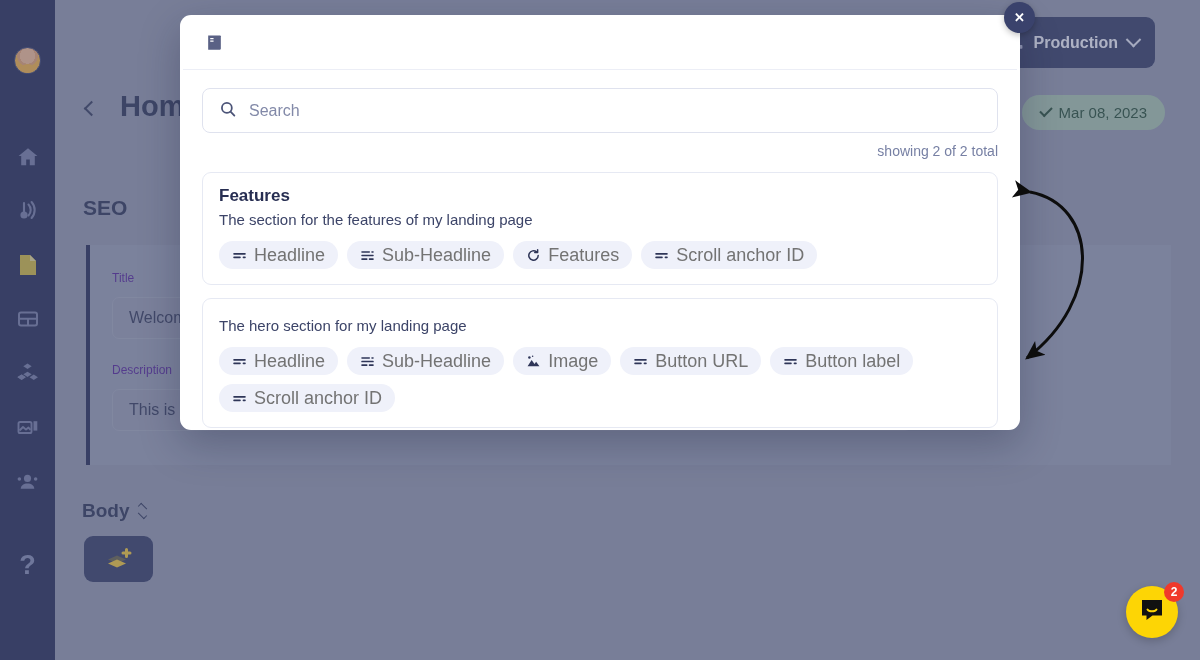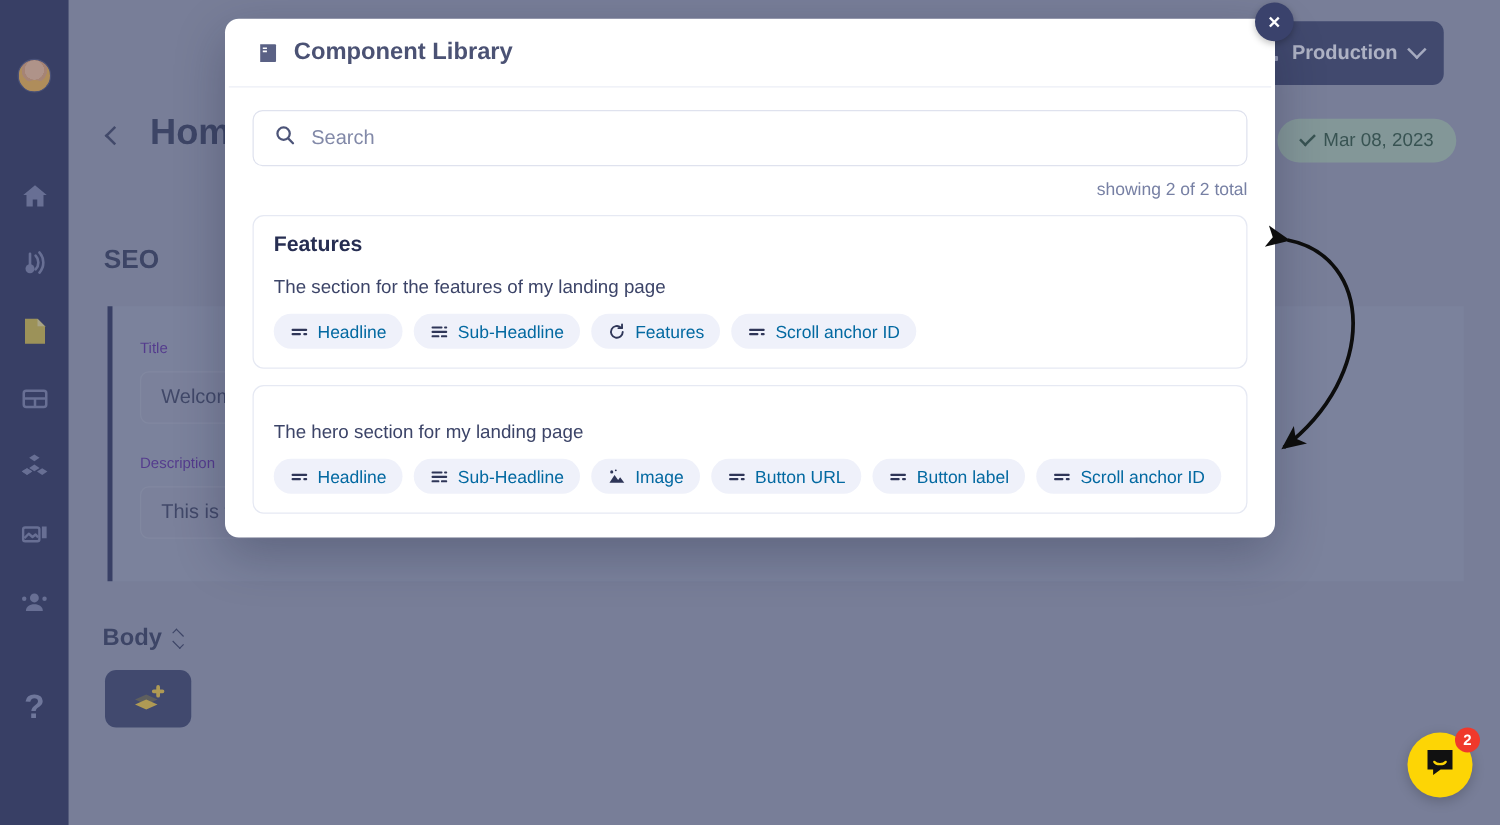--- a/index.html
+++ b/index.html
@@ -160,27 +160,27 @@
     font-size: 16px; color: #343b5e; background: transparent;
   }
   .search-input::placeholder { color: #8289a8; }
   .count { text-align: right; font-size: 14px; color: #7780a4; margin-top: 10px; }
 
   .card {
     border: 1px solid #e6e9f3; border-radius: 9px;
     padding: 13px 16px 15px 16px; margin-top: 13px;
   }
   .card-name { font-size: 17px; font-weight: bold; color: #272e52; }
-  .card-desc { font-size: 15px; color: #3c4468; margin-top: 15px; }
+  .card-desc { font-size: 15px; color: #3c4468; margin-top: 5px; }
   .chips { display: flex; flex-wrap: wrap; gap: 9px; margin-top: 13px; }
   .chip {
-    background: #eff1fa; color: #0369a1;
+    background: #eff1fa; color: #737373;
     border-radius: 16px; height: 28px;
     display: flex; align-items: center; gap: 7px;
-    padding: 0 13px; font-size: 14px;
+    padding: 0 13px; font-size: 18px;
   }
   .chip svg { color: #2f3658; display: block; }
 
   
   #annot { position: absolute; left: 0; top: 0; width: 1200px; height: 660px; pointer-events: none; }
 
   
   .intercom {
     position: absolute; right: 22px; bottom: 22px;
     width: 52px; height: 52px; border-radius: 50%;
@@ -338,21 +338,20 @@
 <div id="overlay"></div>
 
 <div id="modal">
   <div class="modal-head">
     <span class="book-ico">
       <svg width="19" height="19" viewBox="0 0 24 24" fill="currentColor">
         <path d="M4 3h15a1 1 0 0 1 1 1v16a1 1 0 0 1-1 1H4z"></path>
         <path d="M6.6 6.3h4.2v1.6H6.6zM6.6 9.4h4.2V11H6.6z" fill="#ffffff"></path>
       </svg>
     </span>
-    <span class="modal-title">Component Library</span>
   </div>
 
   <div class="modal-body">
     <div class="search-wrap">
       <span>
         <svg width="18" height="18" viewBox="0 0 24 24" fill="none" stroke="currentColor" stroke-width="2.4">
           <circle cx="10.5" cy="10.5" r="6.6"></circle>
             <path d="M15.4 15.6 20.5 20.8" stroke-linecap="round"></path>
         </svg>
       </span>

